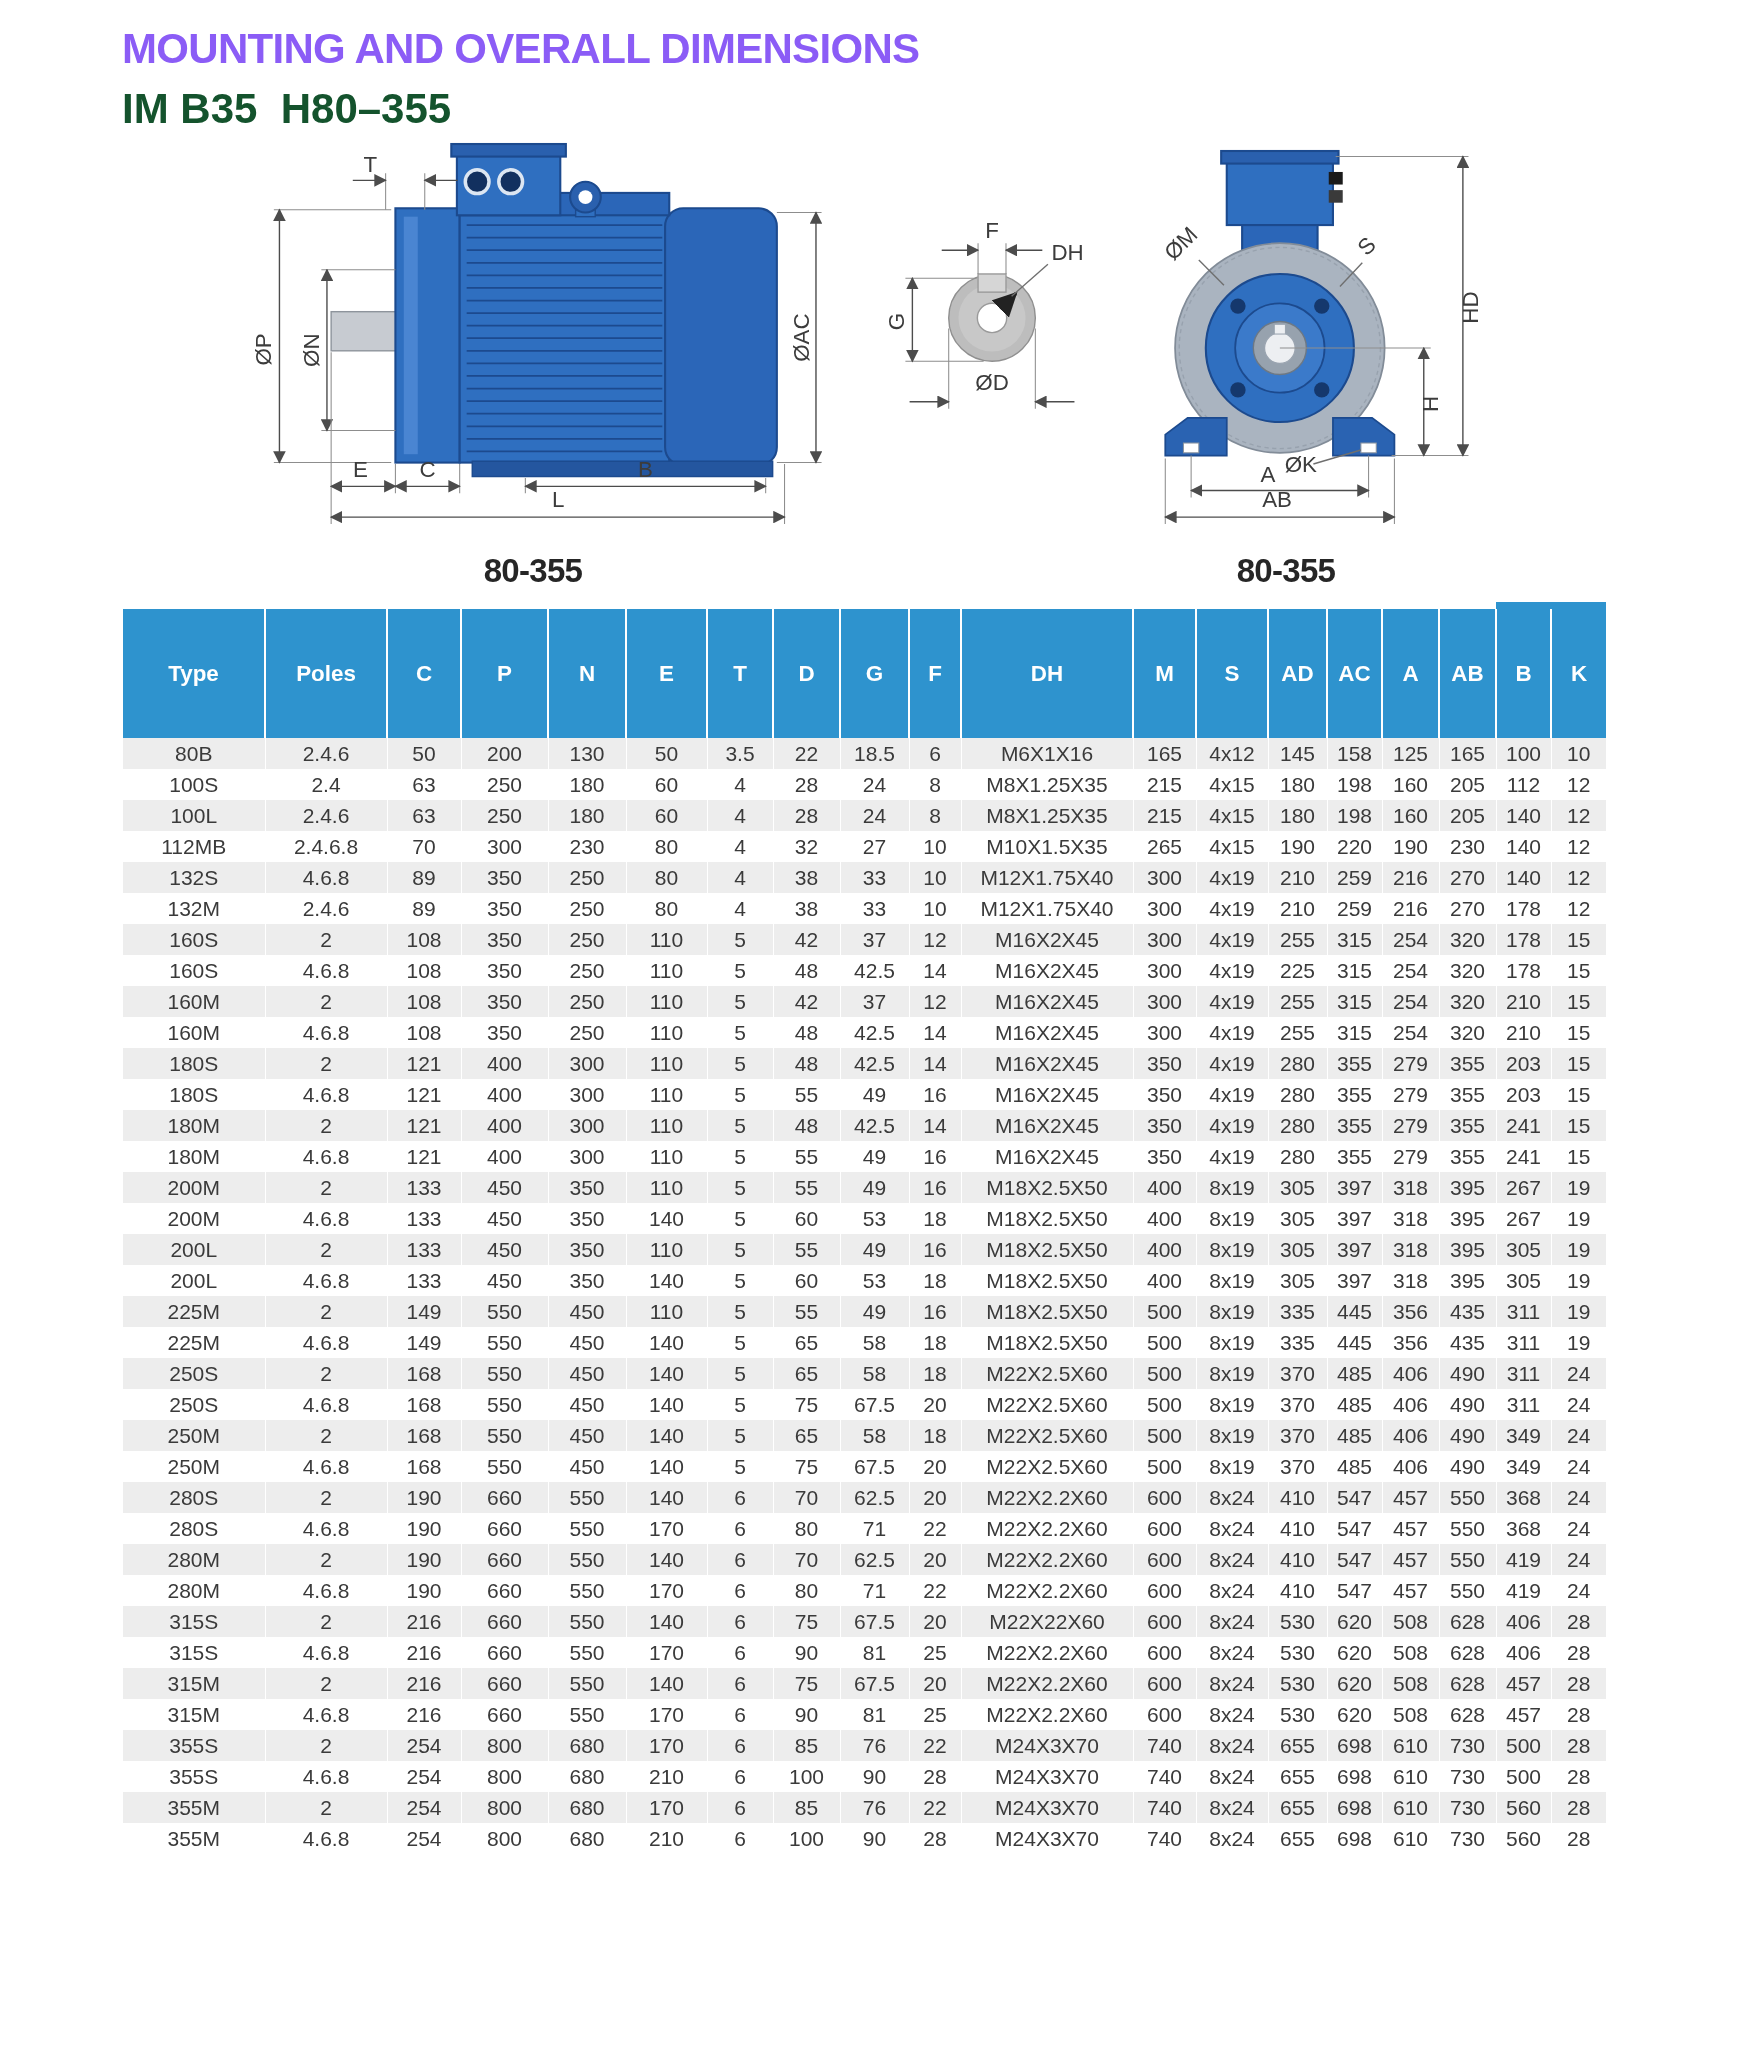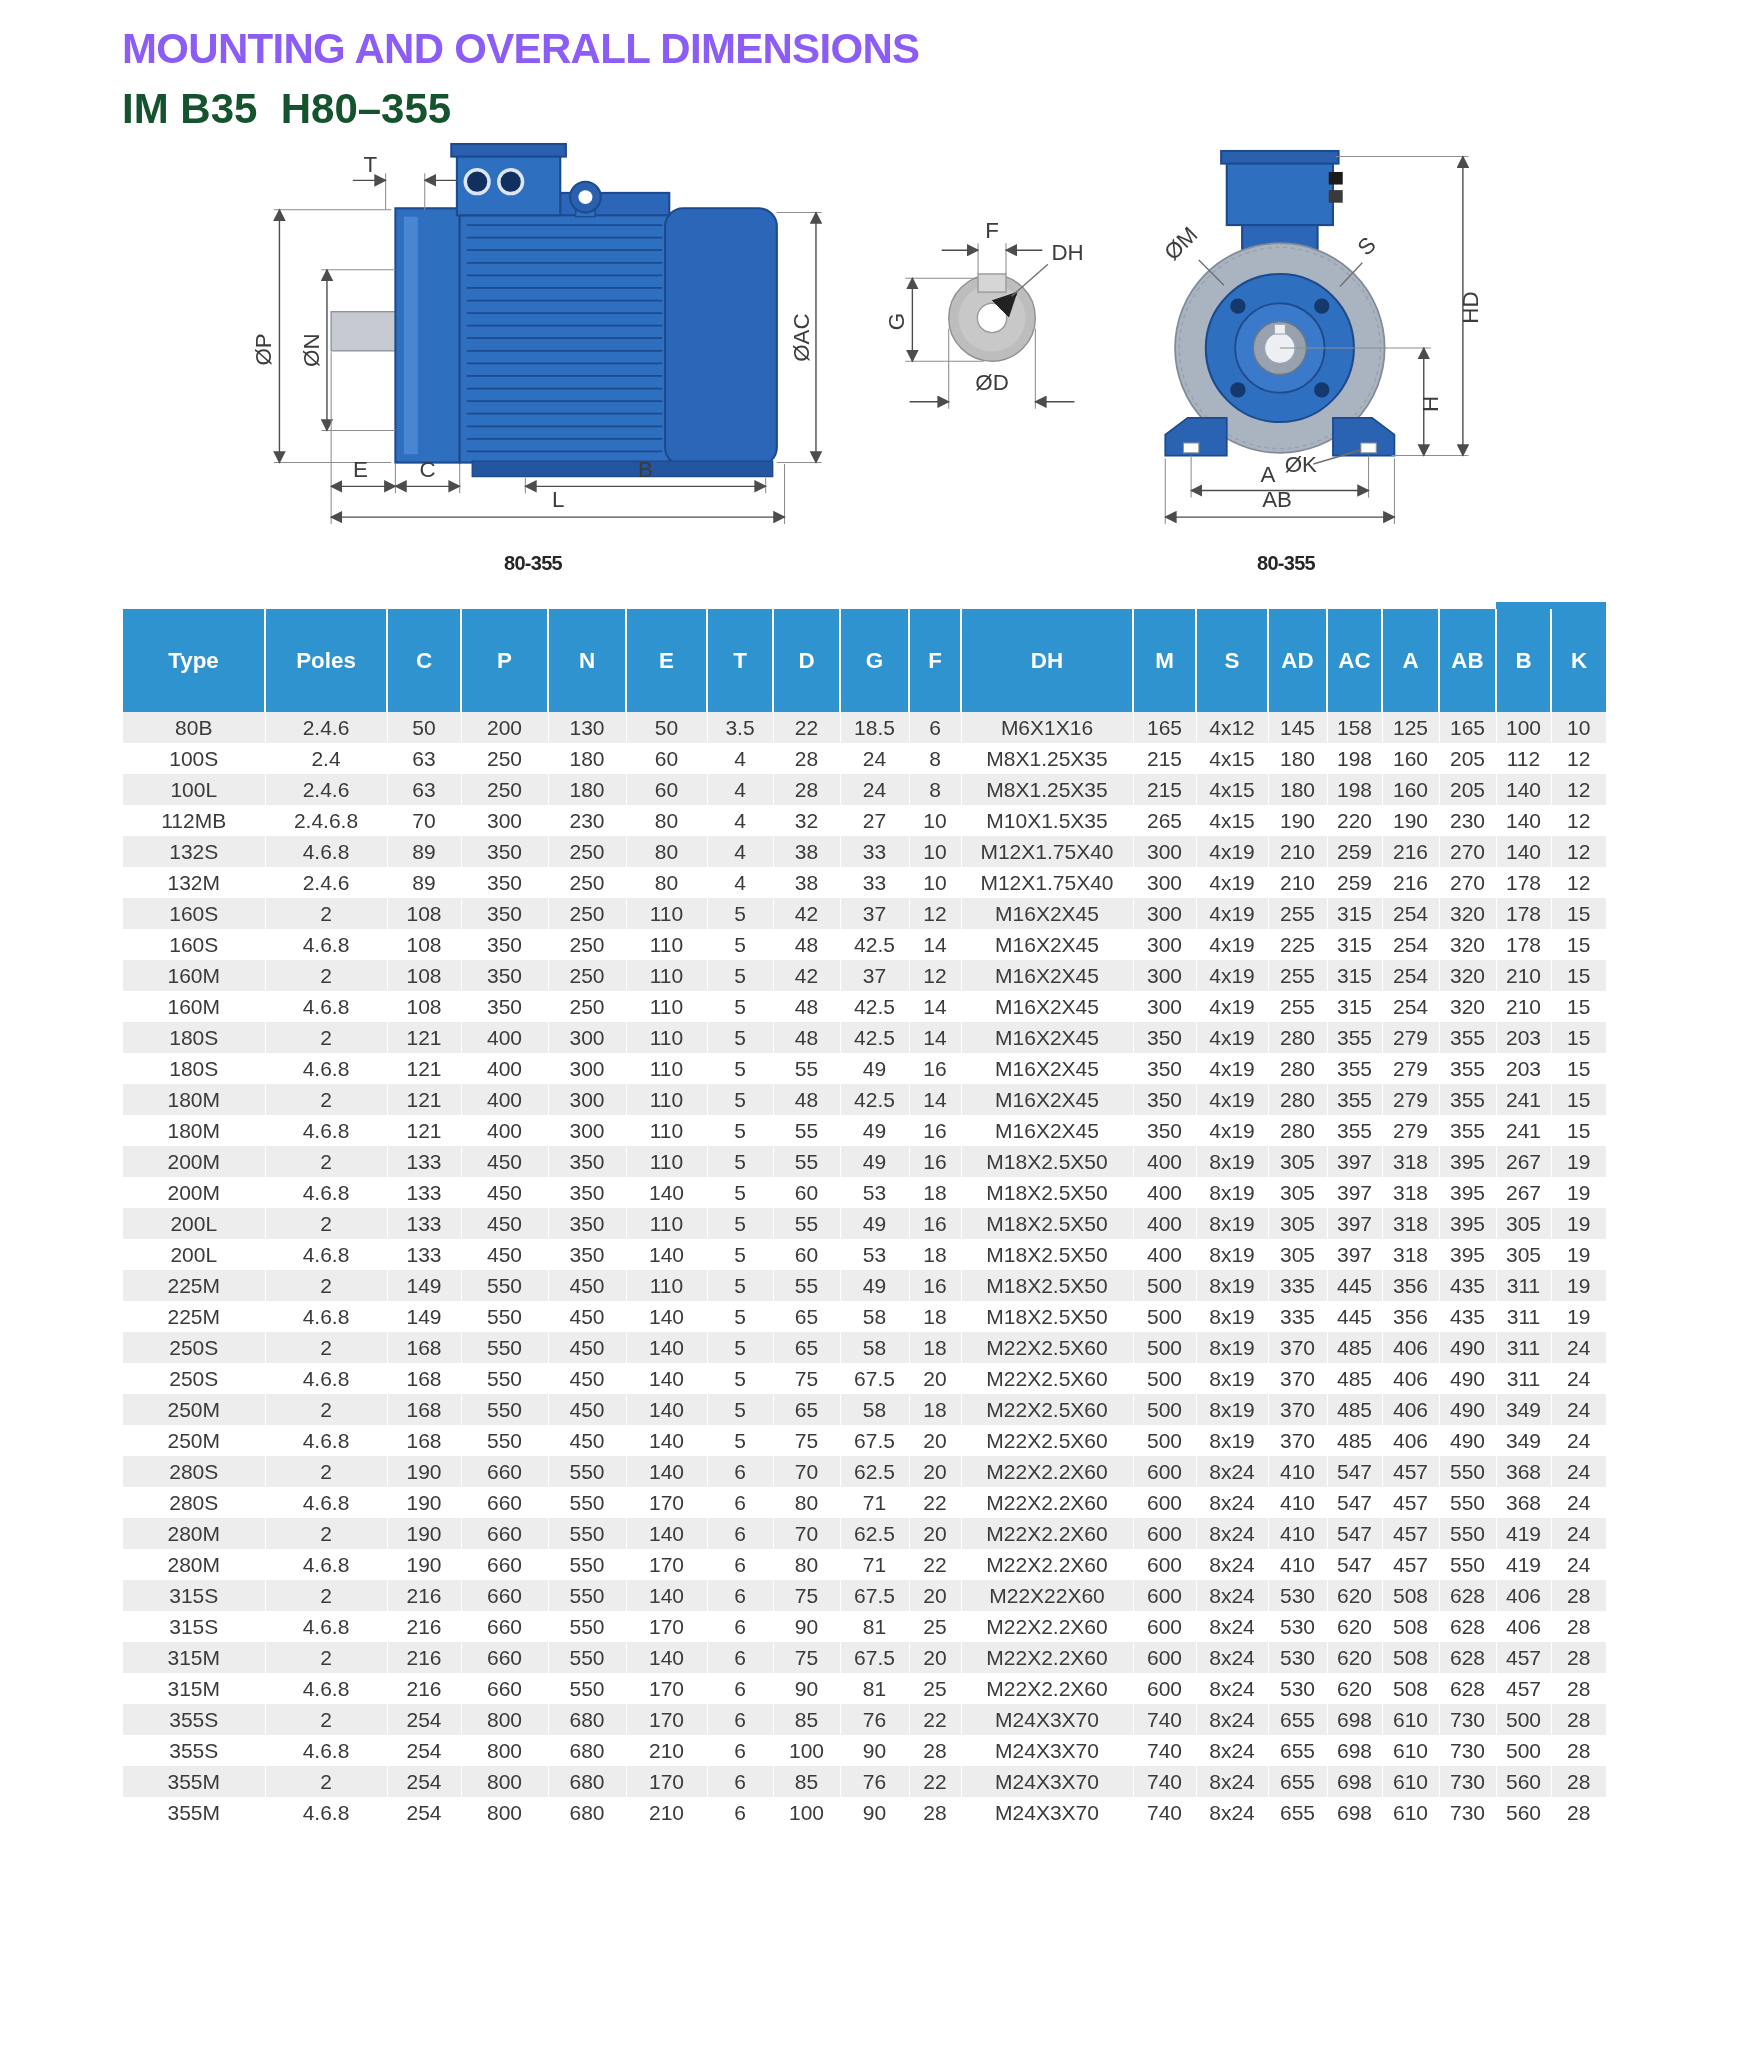--- a/index.html
+++ b/index.html
@@ -2,32 +2,32 @@
 <html style="font-size:11.2px"><head>
 <meta charset="utf-8">
 <style>
   html,body{margin:0;padding:0;background:#ffffff;}
   .page{position:relative;width:1757px;height:2066px;background:#fff;overflow:hidden;
         font-family:"Liberation Sans", sans-serif;}
   .title{position:absolute;left:122px;top:25px;font-size:42px;font-weight:bold;
          color:#8b5cf6;letter-spacing:-0.7px;white-space:pre;}
   .subtitle{position:absolute;left:122px;top:85px;font-size:42px;font-weight:bold;
          color:#14532d;white-space:pre;}
-  .caption{position:absolute;width:154px;top:552px;font-size:20px;font-weight:bold;
+  .caption{position:absolute;width:154px;top:552px;font-size:33px;font-weight:bold;
          color:#262626;text-align:center;letter-spacing:-0.7px;}
   .cap-left{left:456px;}
   .cap-right{left:1209px;}
   svg{position:absolute;left:0;top:0;}
   svg text{font-family:"Liberation Sans", sans-serif;font-size:32px;fill:#3c3c3c;}
   .dim{stroke:#4c4c4c;stroke-width:2;fill:none;}
   .ext{stroke:#8d8d8d;stroke-width:1.5;fill:none;}
   .lead{stroke:#6f6f6f;stroke-width:2;fill:none;}
   table.dims{position:absolute;left:123px;top:609px;width:1483px;border-collapse:collapse;
         table-layout:fixed;}
-  table.dims thead th{height:103px;background:#2E93CE;color:#ffffff;font-size:22.4px;
+  table.dims thead th{height:129px;background:#2E93CE;color:#ffffff;font-size:22.4px;
         font-weight:bold;border-left:2.1px solid #ffffff;padding:0;text-align:center;vertical-align:middle;}
   table.dims thead th:first-child{border-left:none;}
   table.dims tbody td{height:31px;font-size:21px;color:#3a3a3a;text-align:center;
         vertical-align:middle;padding:0;border-left:1.4px solid #ffffff;line-height:1;}
   table.dims tbody td:first-child{border-left:none;}
   table.dims tbody tr:nth-child(odd){background:#EDEDED;}
   .hdr-step{position:absolute;left:1496px;top:602px;width:110px;height:8.4px;background:#2E93CE;}
 </style>
 </head>
 <body>

